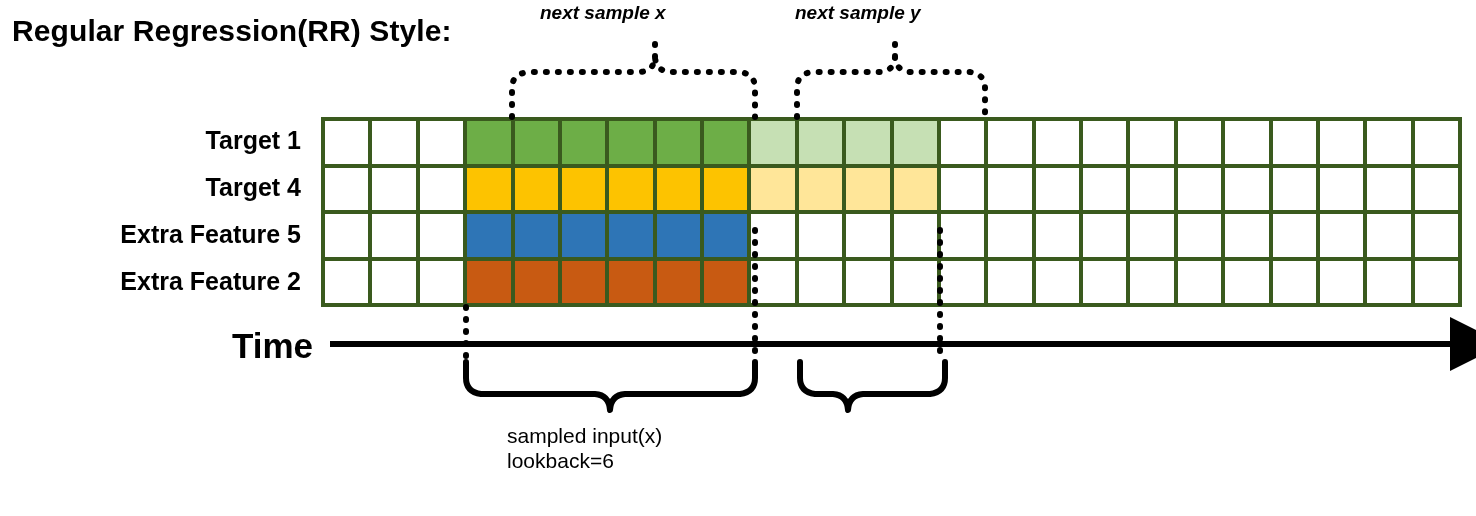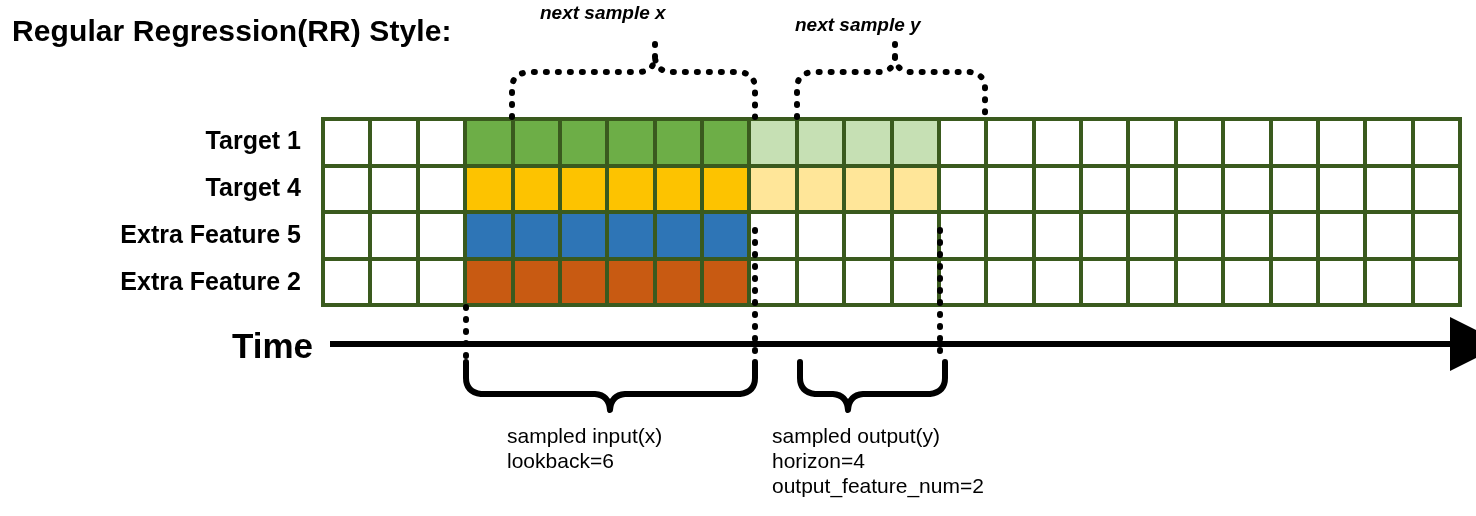--- a/index.html
+++ b/index.html
@@ -35,21 +35,21 @@
   
   .top-note {
     position: absolute;
     font-size: 19px;
     font-style: italic;
     font-weight: 600;
     white-space: nowrap;
     text-align: left;
   }
   #note-next-x { left: 540px; top: 2px; width: 230px; }
-  #note-next-y { left: 795px; top: 14px; width: 200px; }
+  #note-next-y { left: 795px; top: 2px; width: 200px; }
 
   
   .row-labels {
     position: absolute;
     left: 0px;
     top: 117px;
     width: 313px;
     height: 190px;
   }
   .row-label {
@@ -267,19 +267,14 @@
     <path d="M800,362 L800,378 Q800,392 815,394 L833,394
              Q847,395 848,410 Q849,395 863,394 L930,394
              Q945,392 945,378 L945,362" fill="none" stroke="#000000" stroke-width="6" stroke-linecap="round" stroke-linejoin="round"></path>
   </svg>
 
   <div class="caption" id="caption-input">
     <div>sampled input(x)</div>
     <div>lookback=6</div>
   </div>
 
-  <div class="caption" id="caption-output">
-    <div>sampled output(y)</div>
-    <div>horizon=4</div>
-    <div>output_feature_num=2</div>
-  </div>
 
 </div>
 
 </body></html>

